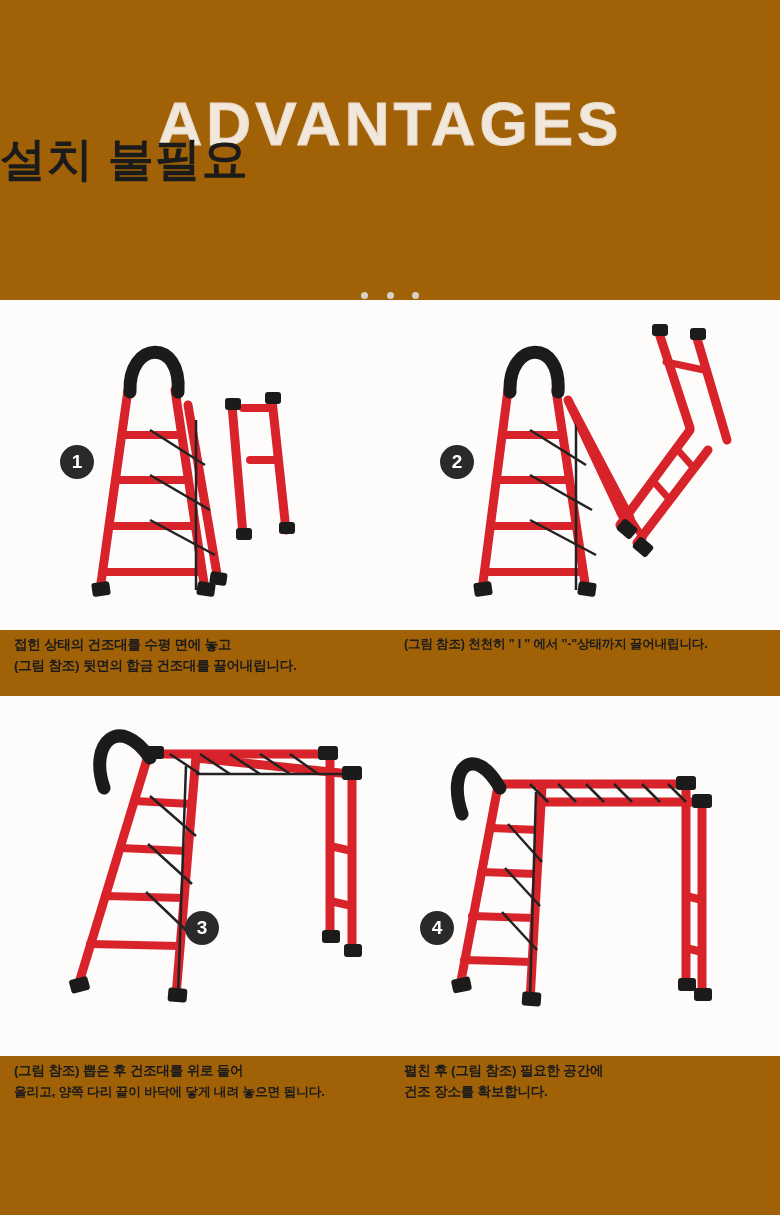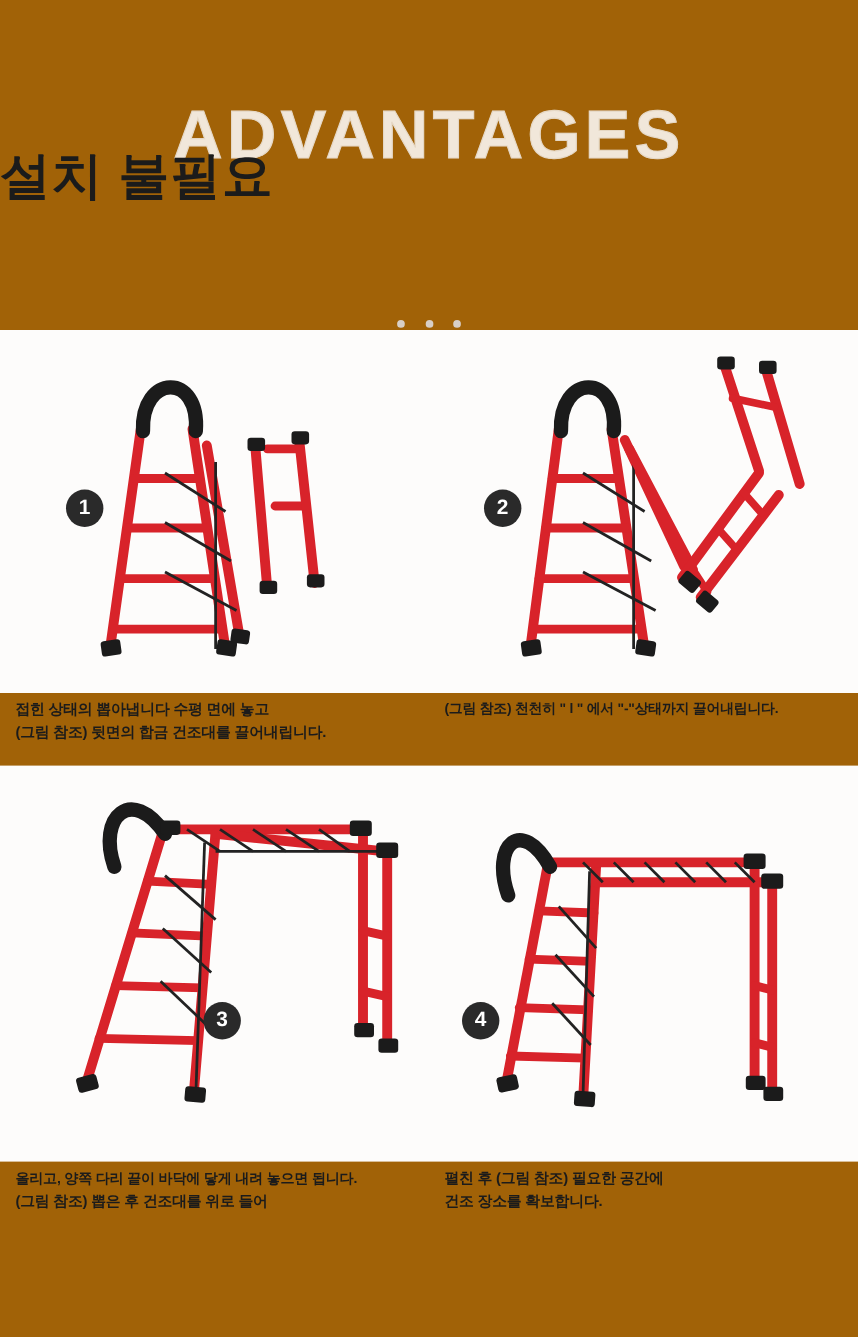--- a/index.html
+++ b/index.html
@@ -187,21 +187,21 @@
               <rect x="210" y="272" width="17" height="13" rx="3" transform="rotate(8 218 278)"></rect>
               <rect x="236" y="228" width="16" height="12" rx="3"></rect>
               <rect x="279" y="222" width="16" height="12" rx="3"></rect>
               <rect x="265" y="92" width="16" height="12" rx="3"></rect>
               <rect x="225" y="98" width="16" height="12" rx="3"></rect>
             </g>
           </svg>
           <div class="badge" style="left:60px; top:145px;">1</div>
         </div>
         <div class="caption">
-          <span class="ln">접힌 상태의 뽑아냅니다 수평 면에 놓고</span>
+          <span class="ln">접힌 상태의 건조대를 수평 면에 놓고</span>
           <span class="ln">(그림 참조) 뒷면의 합금 건조대를 끌어내립니다.</span>
         </div>
       </div>
 
       <div class="cell">
         <div class="figure">
           <svg width="390" height="330" viewBox="0 0 390 330">
             <g stroke="#d8232a" stroke-width="9" stroke-linecap="round" fill="none">
               <line x1="118" y1="90" x2="92" y2="290"></line>
               <line x1="166" y1="90" x2="196" y2="290"></line>
@@ -298,22 +298,22 @@
               <rect x="322" y="234" width="18" height="13" rx="3"></rect>
               <rect x="344" y="248" width="18" height="13" rx="3"></rect>
               <rect x="318" y="50" width="20" height="14" rx="3"></rect>
               <rect x="342" y="70" width="20" height="14" rx="3"></rect>
               <rect x="146" y="50" width="18" height="13" rx="3"></rect>
             </g>
           </svg>
           <div class="badge" style="left:185px; top:215px;">3</div>
         </div>
         <div class="caption">
+          <span class="ln">(그림 참조) 뽑은 후 건조대를 위로 들어</span>
           <span class="ln" style="font-size:12.8px;">올리고, 양쪽 다리 끝이 바닥에 닿게 내려 놓으면 됩니다.</span>
-          <span class="ln">(그림 참조) 뽑은 후 건조대를 위로 들어</span>
         </div>
       </div>
 
       <div class="cell">
         <div class="figure">
           <svg width="390" height="360" viewBox="0 0 390 360">
             <g stroke="#d8232a" stroke-width="9" stroke-linecap="round" fill="none">
               <line x1="108" y1="90" x2="70" y2="290"></line>
               <line x1="152" y1="90" x2="140" y2="305"></line>
 

